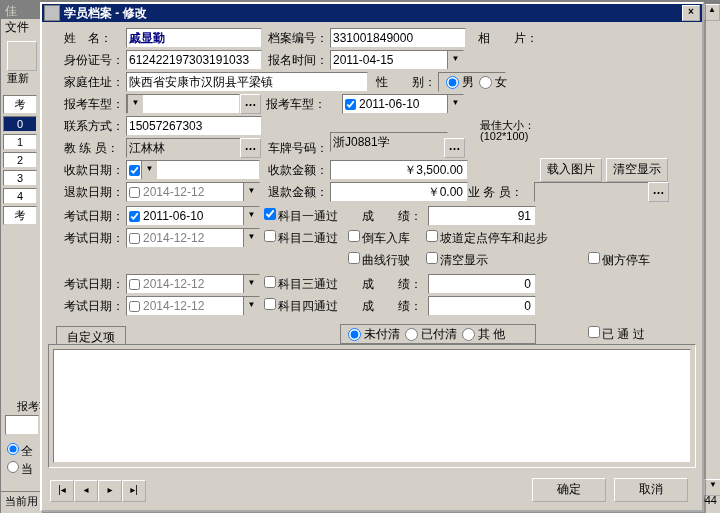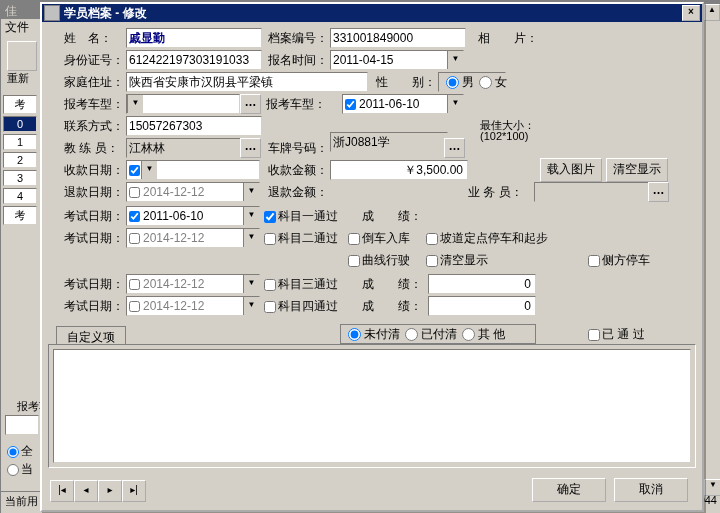--- a/index.html
+++ b/index.html
@@ -18,21 +18,21 @@
 .sel .v{flex:1;padding:1px 2px;line-height:16px;overflow:hidden;white-space:nowrap}
 .sel .arr{width:15px;background:#d4d0c8;border-left:1px solid #808080;text-align:center;font-size:8px;line-height:16px}
 .date{position:absolute;display:flex;border:1px inset #d4d0c8;background:#ffffff;height:18px}
 .date .chk{width:14px;border-right:0;display:flex;align-items:center;justify-content:center}
 .date .chk input{margin:0;width:11px;height:11px}
 .date .v{flex:1;padding:1px 2px;line-height:16px}
 .date.dis .v{color:#808080}
 .date .arr{width:15px;background:#d4d0c8;border-left:1px solid #808080;text-align:center;font-size:8px;line-height:16px}
 .ell{position:absolute;width:19px;height:18px;background:#d4d0c8;border:1px outset #fff;text-align:center;line-height:14px;font-weight:bold}
 .btn{position:absolute;background:#d4d0c8;border:1px outset #fff;text-align:center;height:22px;line-height:20px}
-.chkwrap{position:absolute;display:flex;align-items:center;gap:2px}
+.chkwrap{position:absolute;display:flex;gap:2px}
 .chkwrap input{margin:0;width:12px;height:12px}
 .radiogrp{position:absolute;display:flex;align-items:center;border:1px inset #d4d0c8;padding:1px 4px;height:16px;gap:2px;background:#d4d0c8}
 .radiogrp input{margin:0 1px 0 3px}
 .photo{position:absolute;background:#d4d0c8}
 .tabs{position:absolute;display:flex}
 .tab{border:1px solid #808080;border-bottom:none;background:#d4d0c8;padding:2px 10px;margin-right:-1px;position:relative}
 .tab.active{background:#d4d0c8;z-index:2;border-bottom:1px solid #d4d0c8;margin-bottom:-1px}
 .nav{position:absolute;bottom:2px;left:2px;display:flex}
 .nav .nb{width:22px;height:20px;background:#d4d0c8;border:1px outset #fff;text-align:center;font:10px/18px sans-serif}
 .strip{position:absolute;left:0;top:40px;width:40px;bottom:0;background:#d4d0c8}
@@ -165,37 +165,39 @@
 
     <div class="lbl" style="left:16px;top:158px">退款日期：</div>
     <div class="date dis" style="left:78px;top:156px;width:132px">
         <div class="chk">
           <input type="checkbox" style="">
         </div>
         <div class="v">2014-12-12</div>
         <div class="arr">▼</div>
       </div>
     <div class="lbl" style="left:220px;top:158px">退款金额：</div>
+    <div class="inp money" style="left:282px;top:156px;width:130px">￥0.00</div>
     <div class="lbl" style="left:420px;top:158px">业 务 员：</div>
     <div class="inp ro" style="left:486px;top:156px;width:112px"></div>
     <div class="ell" style="left:600px;top:156px">…</div>
 
     <div class="lbl" style="left:16px;top:182px">考试日期：</div>
     <div class="date" style="left:78px;top:180px;width:132px">
         <div class="chk">
           <input type="checkbox" checked="" style="">
         </div>
         <div class="v">2011-06-10</div>
         <div class="arr">▼</div>
       </div>
     <div class="chkwrap" style="left:216px;top:182px">
         <input type="checkbox" checked="" style="">
         <span>科目一通过</span>
       </div>
     <div class="lbl" style="left:314px;top:182px">成　　绩：</div>
+    <div class="inp money" style="left:380px;top:180px;width:100px">91</div>
 
     <div class="lbl" style="left:16px;top:204px">考试日期：</div>
     <div class="date dis" style="left:78px;top:202px;width:132px">
         <div class="chk">
           <input type="checkbox" style="">
         </div>
         <div class="v">2014-12-12</div>
         <div class="arr">▼</div>
       </div>
     <div class="chkwrap" style="left:216px;top:204px">

